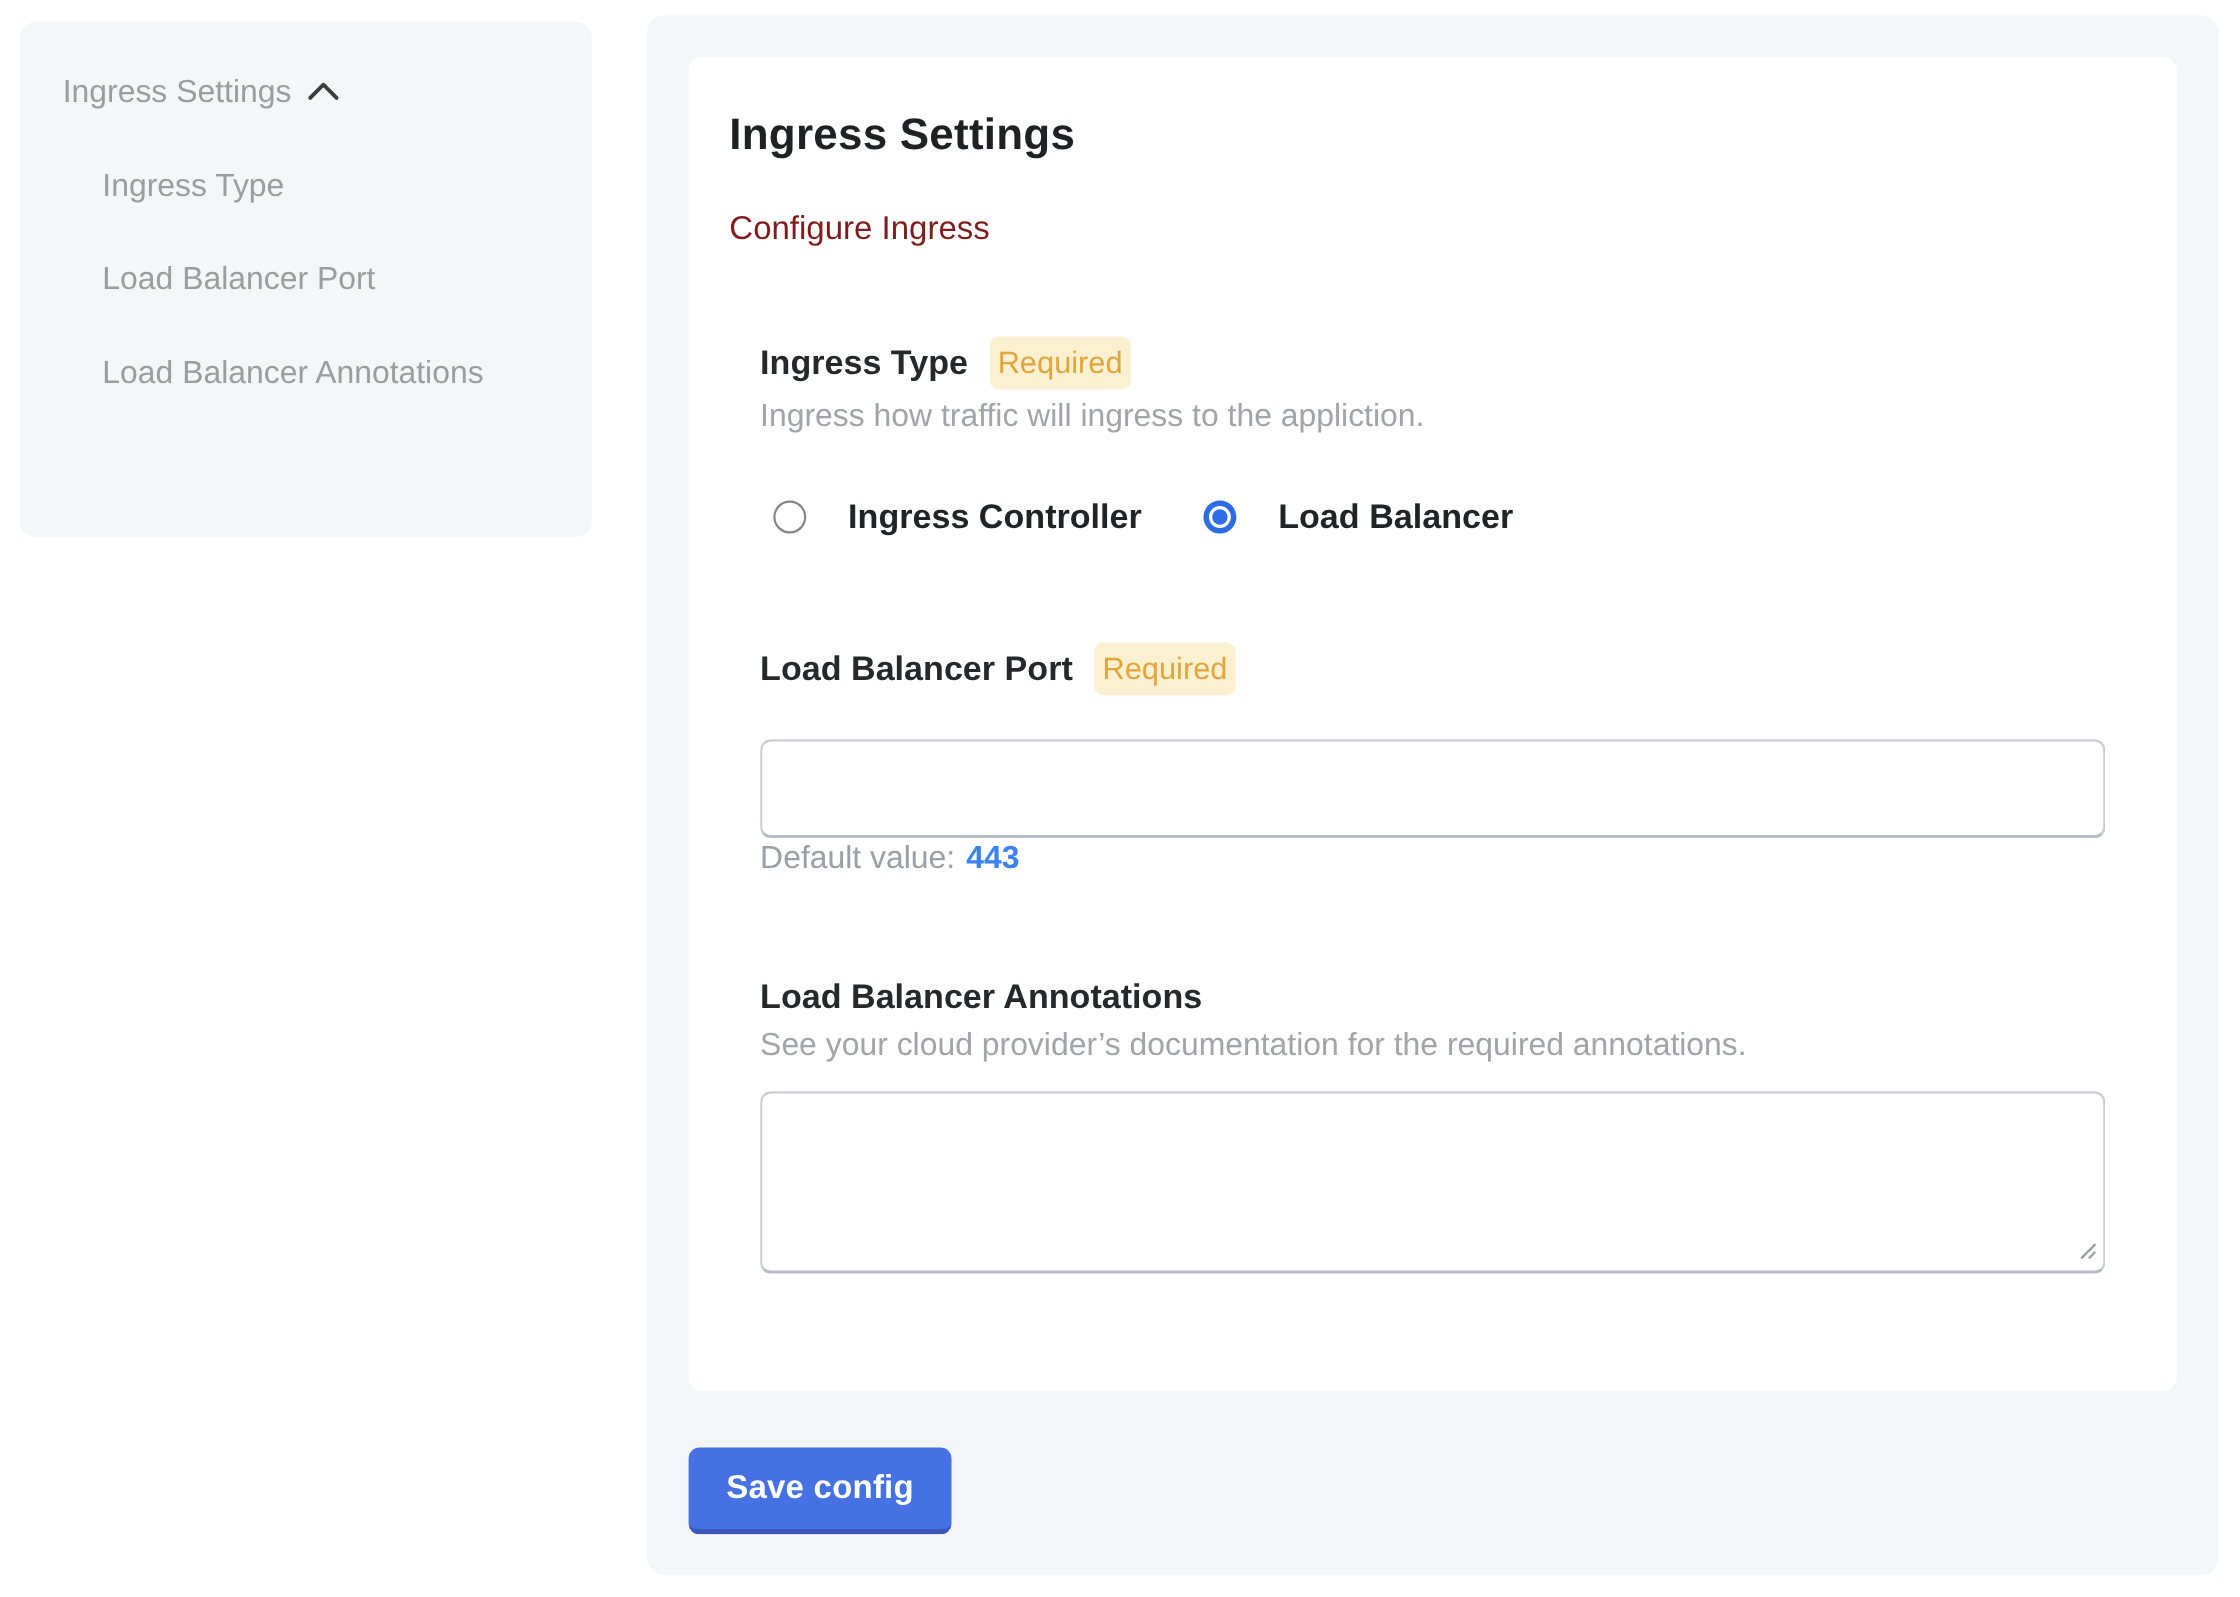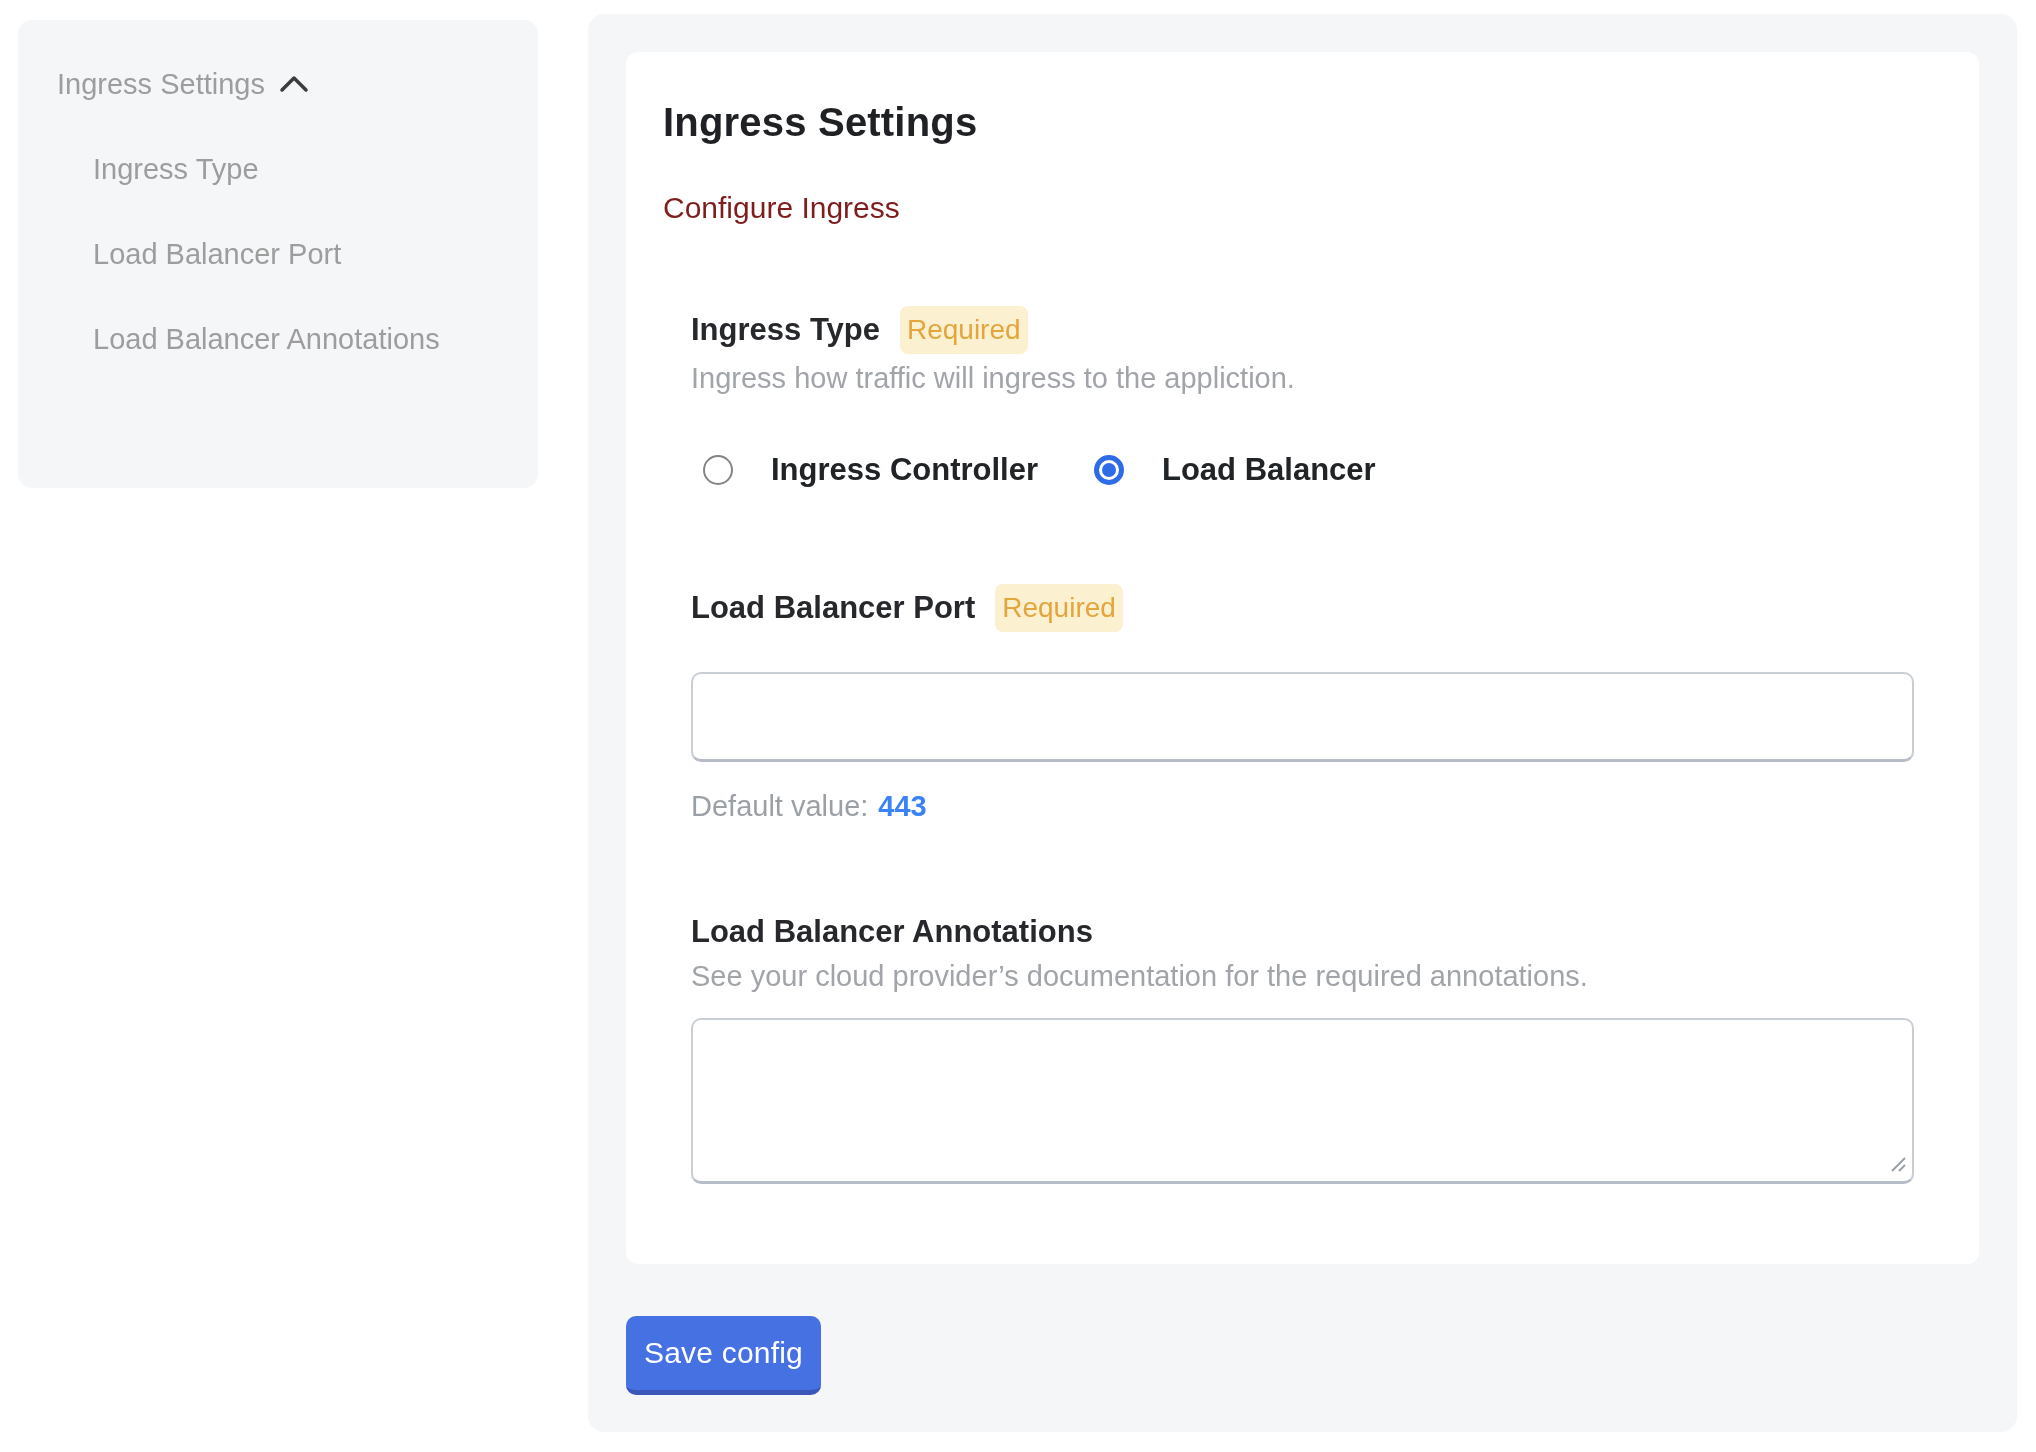--- a/index.html
+++ b/index.html
@@ -151,21 +151,20 @@
     border-bottom: 3px solid #b7bdc6;
     border-radius: 10px;
     background: #ffffff;
     font-size: 30px;
     padding: 0 24px;
     color: #26282b;
     outline: none;
     font-family: inherit;
   }
   .default-row {
-    margin-top: 26px;
     display: flex;
     align-items: baseline;
     gap: 10px;
     font-size: 29px;
     line-height: 36px;
   }
   .default-label { color: #9aa0a6; }
   .default-value { color: #3b82f6; font-weight: 700; text-align: right; }
 
   .textarea-wrap {
@@ -192,29 +191,29 @@
   .resize-handle {
     position: absolute;
     right: 6px; bottom: 6px;
     pointer-events: none;
   }
 
   
   .save-button {
     display: block;
     margin: 52px 0 0 38px;
-    width: 195px;
+    width: 239px;
     height: 79px;
     background: #4571e3;
     border: none;
     border-bottom: 5px solid #3a57b9;
     border-radius: 10px;
     color: #ffffff;
     font-size: 30px;
-    font-weight: 400;
+    font-weight: 700;
     font-family: inherit;
     cursor: pointer;
     letter-spacing: 0.2px;
   }
 </style>
 </head>
 <body>
 
 <nav class="sidebar">
   <div class="sidebar-group-header">

